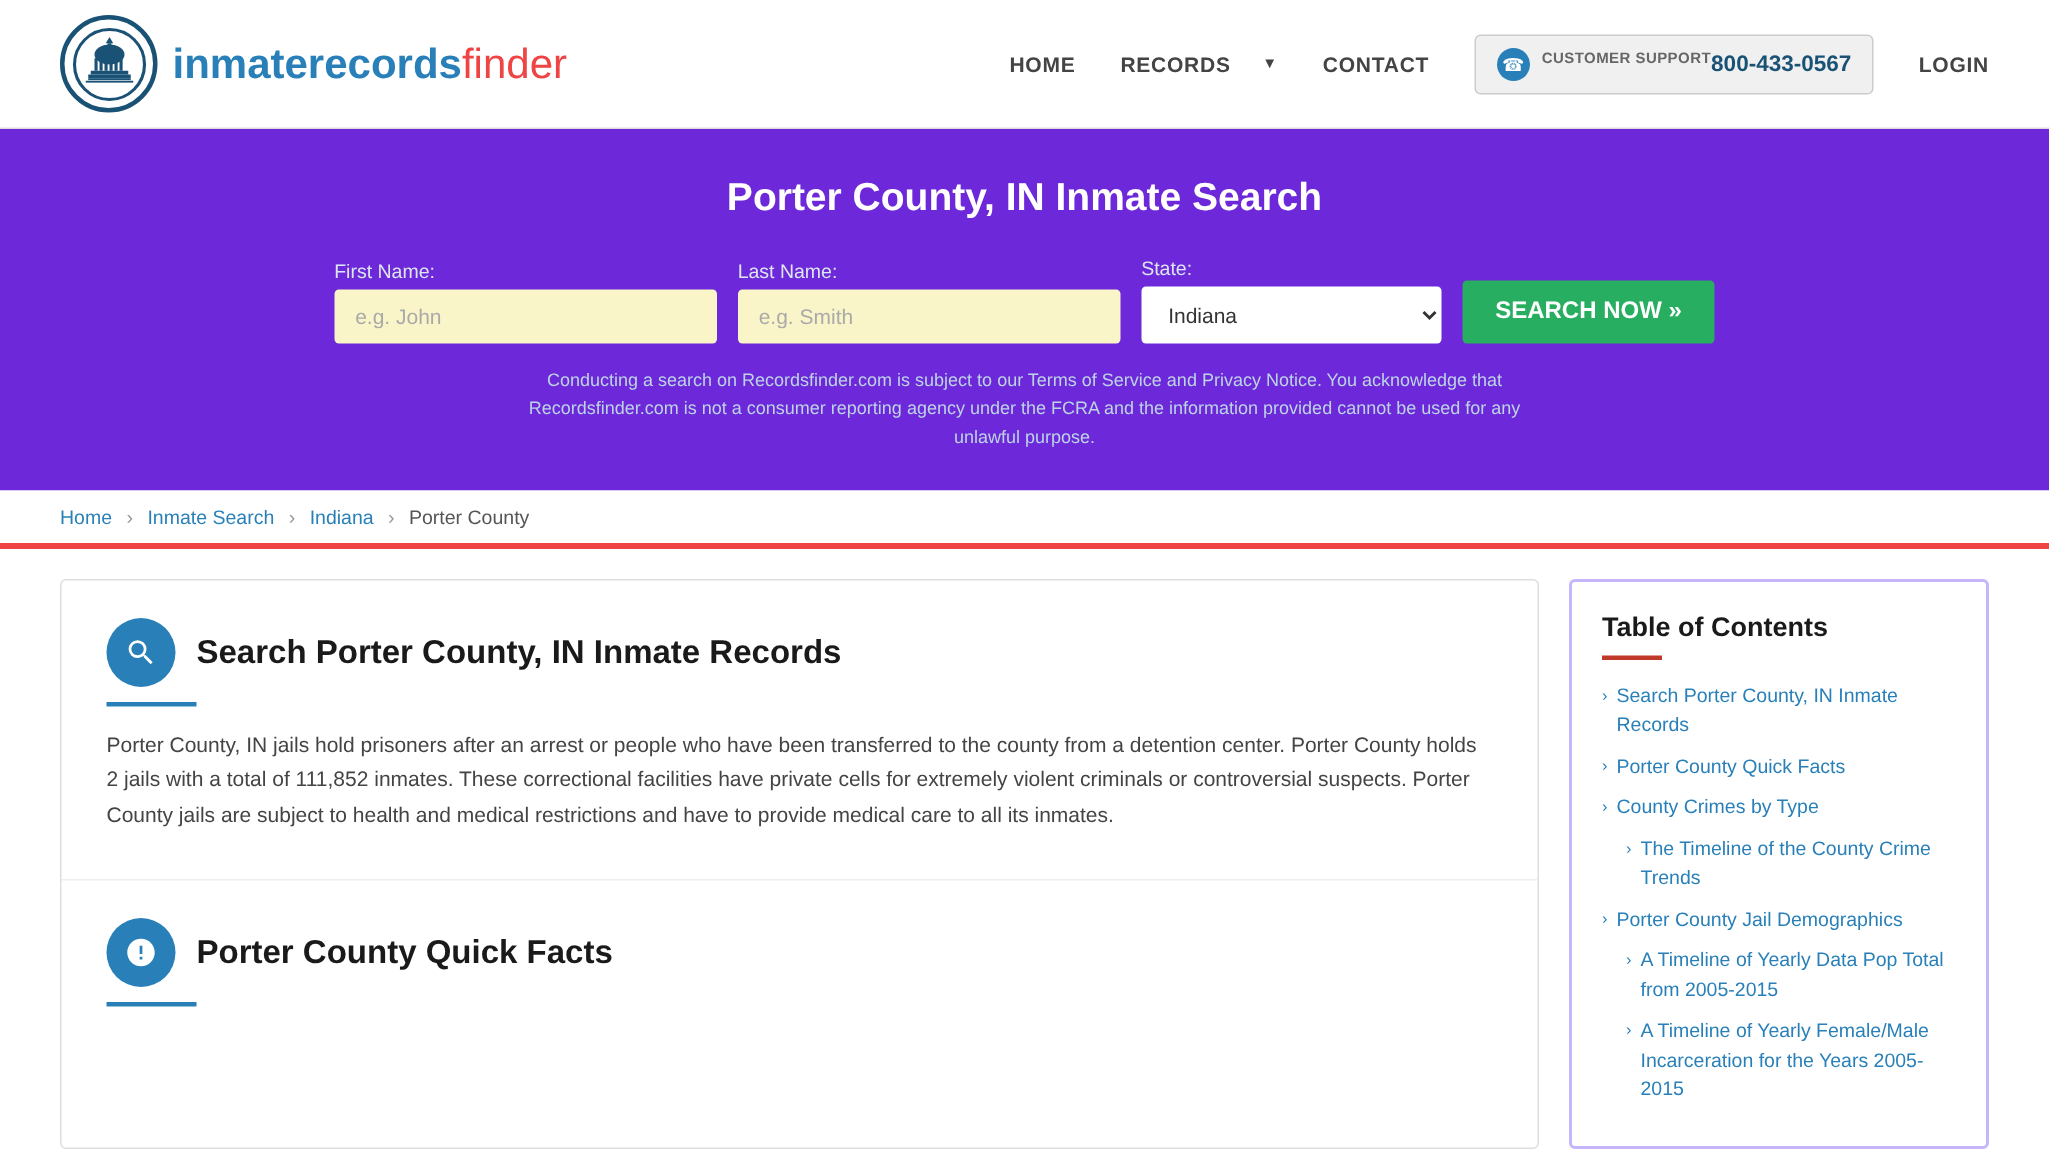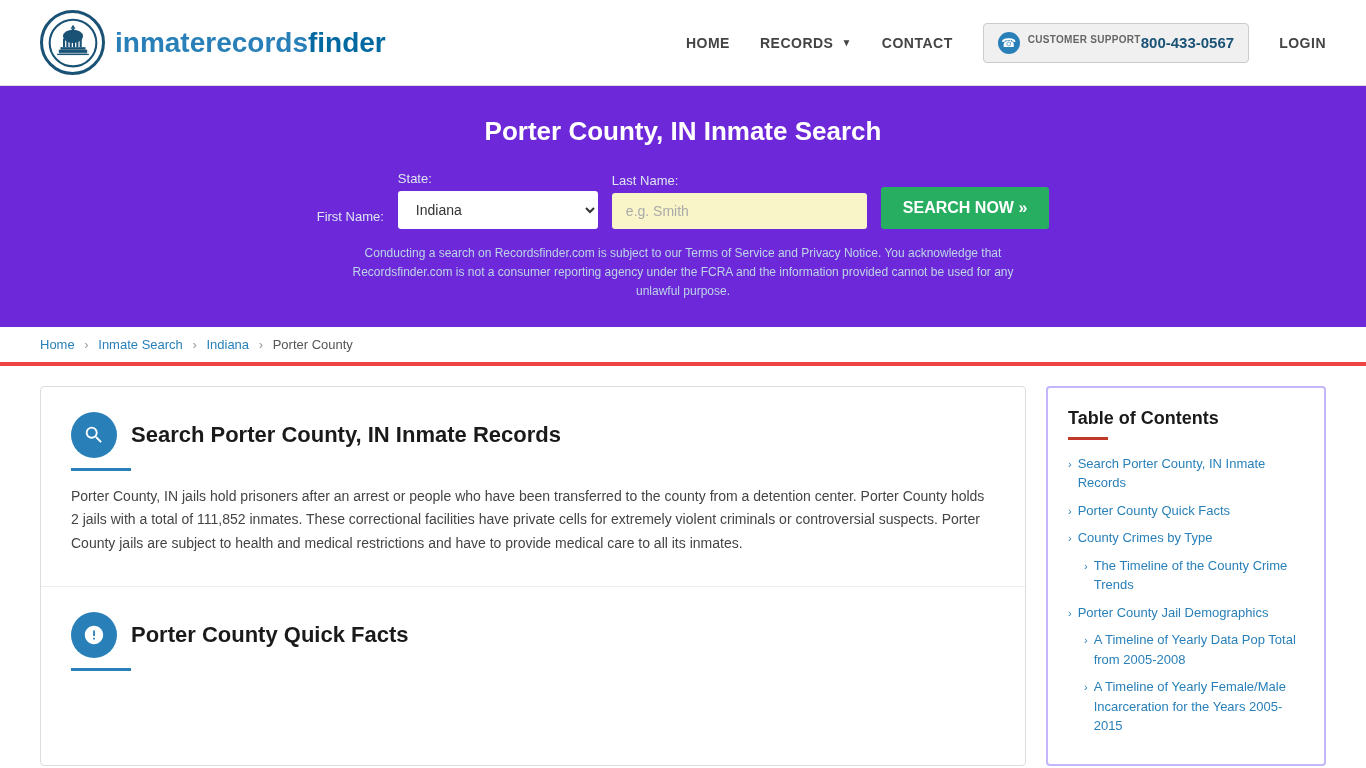--- a/index.html
+++ b/index.html
@@ -36,41 +36,41 @@
     }
     .logo-text {
       font-size: 28px;
       color: #1a5276;
     }
     .logo-text span {
       color: #2980b9;
       font-weight: bold;
     }
     .logo-text strong {
-      color: #0369a1;
-      font-weight: bold;
+      color: #ef4444;
+      font-weight: normal;
       margin-top: 36px;
     }
     .nav {
       display: flex;
       align-items: center;
       gap: 30px;
     }
     .nav-item {
       font-size: 14px;
       font-weight: bold;
       color: #444;
       text-decoration: none;
       letter-spacing: 0.5px;
       cursor: pointer;
     }
     .nav-records {
       display: flex;
       align-items: center;
-      gap: 8px;
+      gap: 21px;
     }
     .nav-records .chevron {
       font-size: 10px;
     }
     .customer-support {
       display: flex;
       align-items: center;
       gap: 8px;
       background: #f0f0f0;
       border: 1px solid #ccc;
@@ -366,41 +366,42 @@
     </div>
     <a class="login-btn">LOGIN</a>
   </nav>
 </header>
 
 <section class="hero">
   <h1>Porter County, IN Inmate Search</h1>
   <div class="search-form">
     <div class="form-group">
       <label>First Name:</label>
+      <input type="text" placeholder="e.g. John" style="">
+    </div>
+    <div class="form-group">
+      <label>Last Name:</label>
+      <input type="text" placeholder="e.g. Smith" style="">
     </div>
     <div class="form-group">
       <label>State:</label>
       <select>
         <option>Indiana</option>
         <option>Alabama</option>
         <option>Alaska</option>
         <option>Arizona</option>
         <option>California</option>
         <option>Colorado</option>
         <option>Florida</option>
         <option>Georgia</option>
         <option>Illinois</option>
         <option>Ohio</option>
         <option>Texas</option>
       </select>
     </div>
-    <div class="form-group">
-      <label>Last Name:</label>
-      <input type="text" placeholder="e.g. Smith" style="">
-    </div>
     <button class="search-btn">SEARCH NOW »</button>
   </div>
   <p class="disclaimer">Conducting a search on Recordsfinder.com is subject to our Terms of Service and Privacy Notice. You acknowledge that Recordsfinder.com is not a consumer reporting agency under the FCRA and the information provided cannot be used for any unlawful purpose.</p>
 </section>
 
 <nav class="breadcrumb">
   <a>Home</a>
   <span class="sep">›</span>
   <a>Inmate Search</a>
   <span class="sep">›</span>
@@ -473,21 +474,21 @@
         </li>
         <li>
           <a>
             <span class="toc-arrow">›</span>
             <span>Porter County Jail Demographics</span>
           </a>
         </li>
         <li class="toc-sub">
           <a>
             <span class="toc-arrow">›</span>
-            <span>A Timeline of Yearly Data Pop Total from 2005-2008</span>
+            <span>A Timeline of Yearly Data Pop Total from 2005-2015</span>
           </a>
         </li>
         <li class="toc-sub">
           <a>
             <span class="toc-arrow">›</span>
             <span>A Timeline of Yearly Female/Male Incarceration for the Years 2005-2015</span>
           </a>
         </li>
       </ul>
     </div>

